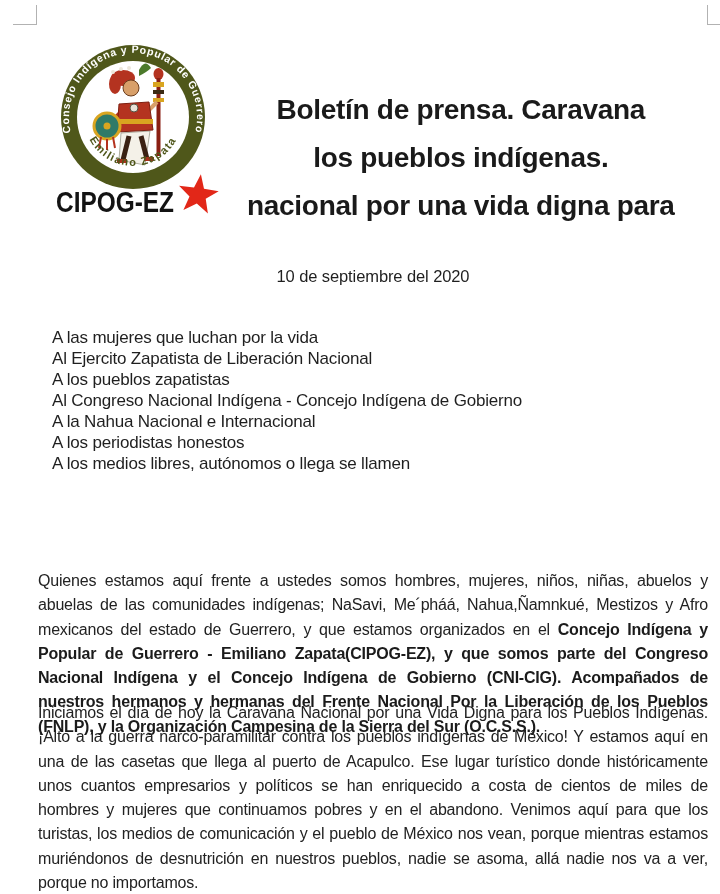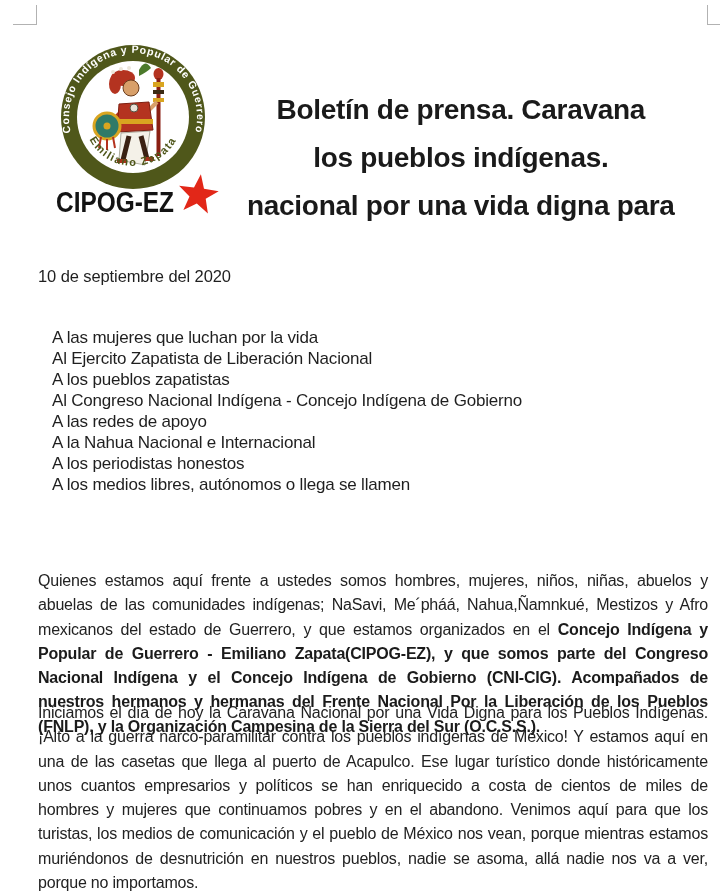--- a/index.html
+++ b/index.html
@@ -20,21 +20,21 @@
 
   .logo{position:absolute;left:55px;top:38px;}
 
   .title{
     position:absolute;left:247px;top:86px;
     font-size:28px;font-weight:700;line-height:48px;
     letter-spacing:-0.3px;color:#1a1a1a;white-space:nowrap;text-align:center;
   }
   .date{
     position:absolute;left:38px;top:267px;width:670px;
-    text-align:left;font-size:16.5px;letter-spacing:-0.1px;
+    text-align:center;font-size:16.5px;letter-spacing:-0.1px;
   }
   .salutations{
     position:absolute;left:52px;top:327px;
     font-size:17px;line-height:21px;letter-spacing:-0.2px;
   }
   .para{
     position:absolute;left:38px;width:670px;
     text-align:justify;font-size:16px;line-height:24.3px;
     letter-spacing:-0.2px;color:#222222;
   }
@@ -111,21 +111,20 @@
     <div>nacional por una vida digna para</div>
   </div>
 
   <div class="date">10 de septiembre del 2020</div>
 
   <div class="salutations">
     <div>A las mujeres que luchan por la vida</div>
     <div>Al Ejercito Zapatista de Liberación Nacional</div>
     <div>A los pueblos zapatistas</div>
     <div>Al Congreso Nacional Indígena - Concejo Indígena de Gobierno</div>
-    <div>A las redes de apoyo</div>
     <div>A la Nahua Nacional e Internacional</div>
     <div>A los periodistas honestos</div>
     <div>A los medios libres, autónomos o llega se llamen</div>
   </div>
 
   <div class="para para-1"><span>Quienes estamos aquí frente a ustedes somos hombres, mujeres, niños, niñas, abuelos y abuelas de las comunidades indígenas; NaSavi, Me´pháá, Nahua,Ñamnkué, Mestizos y Afro mexicanos del estado de Guerrero, y que estamos organizados en el </span><b>Concejo Indígena y Popular de Guerrero - Emiliano Zapata(CIPOG-EZ), y que somos parte del Congreso Nacional Indígena y el Concejo Indígena de Gobierno (CNI-CIG). Acompañados de nuestros hermanos y hermanas del Frente Nacional Por la Liberación de los Pueblos (FNLP), y la Organización Campesina de la Sierra del Sur (O.C.S.S.).</b></div>
 
   <div class="para para-2">Iniciamos el día de hoy la Caravana Nacional por una Vida Digna para los Pueblos Indígenas. ¡Alto a la guerra narco-paramilitar contra los pueblos indígenas de México! Y estamos aquí en una de las casetas que llega al puerto de Acapulco. Ese lugar turístico donde históricamente unos cuantos empresarios y políticos se han enriquecido a costa de cientos de miles de hombres y mujeres que continuamos pobres y en el abandono. Venimos aquí para que los turistas, los medios de comunicación y el pueblo de México nos vean, porque mientras estamos muriéndonos de desnutrición en nuestros pueblos, nadie se asoma, allá nadie nos va a ver, porque no importamos.</div>
 
 </div>

